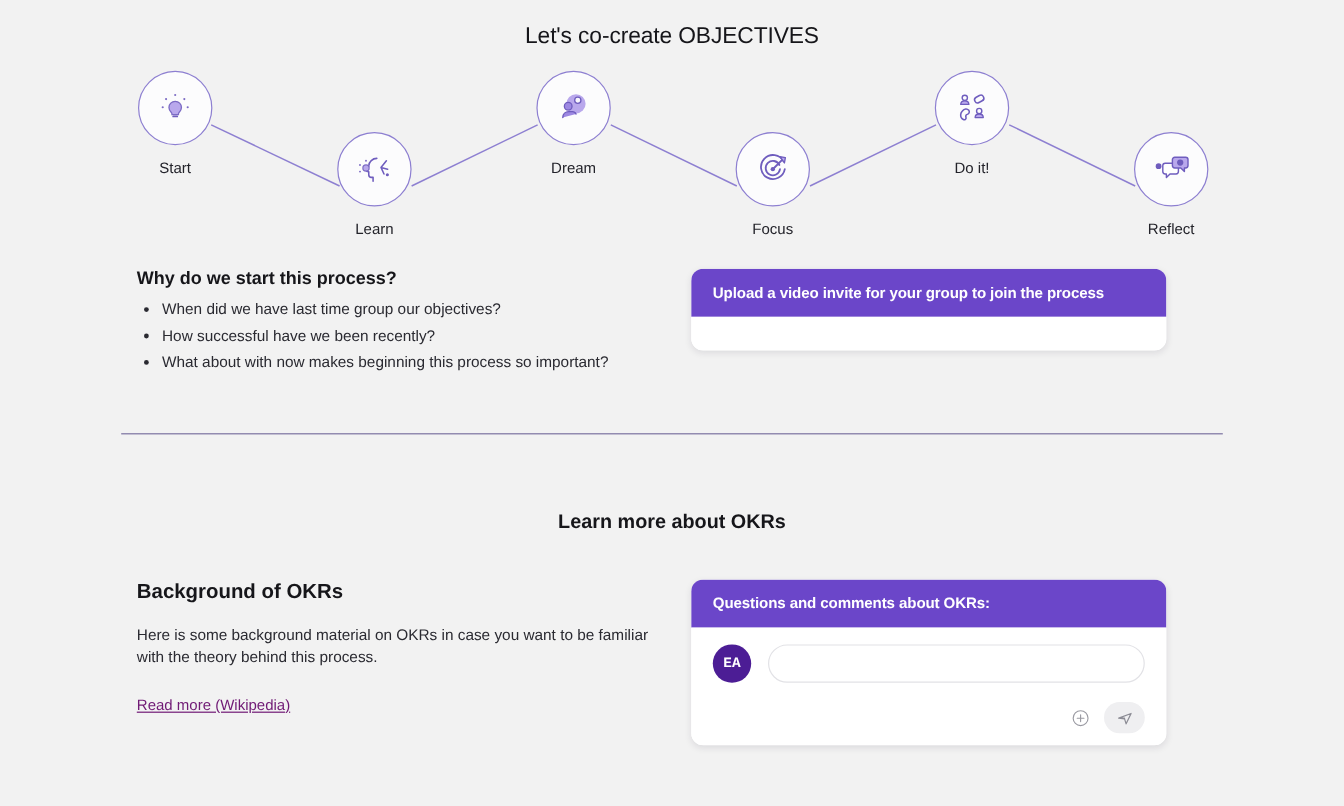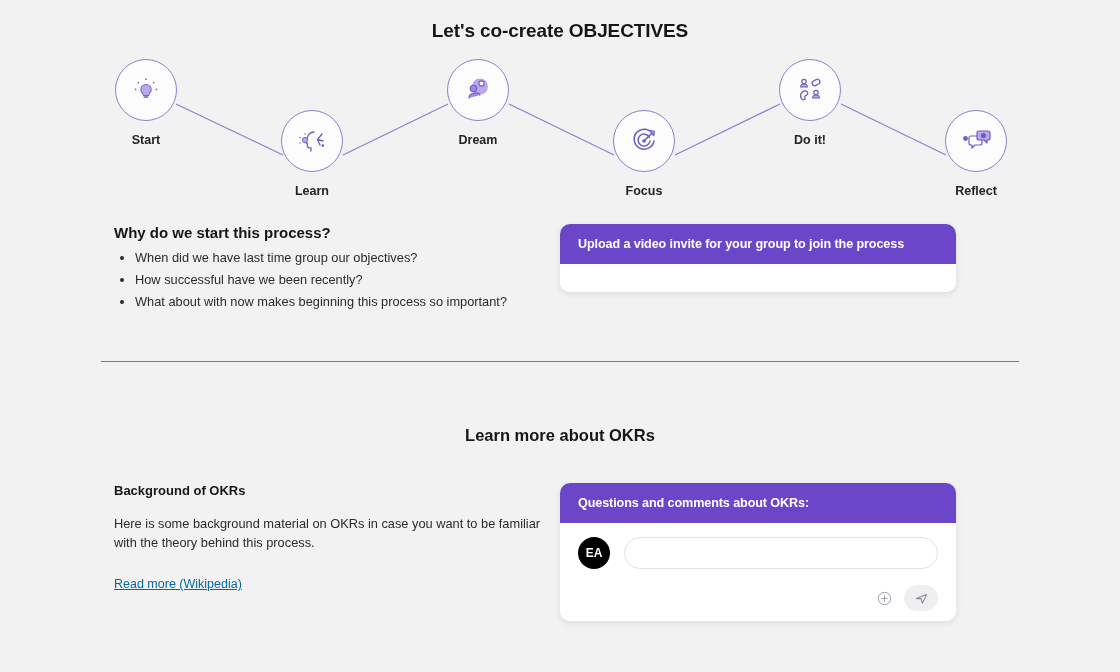--- a/index.html
+++ b/index.html
@@ -13,21 +13,21 @@
     font-family: "Liberation Sans", sans-serif;
     color: #1b1b20;
     overflow: hidden;
     position: relative;
   }
 
   
   .page-title {
     text-align: center;
     font-size: 19px;
-    font-weight: bold;
+    font-weight: normal;
     letter-spacing: -0.1px;
     margin: 0;
     padding-top: 20px;
     color: #16161a;
   }
 
   
   .journey {
     position: relative;
     width: 1120px;
@@ -55,36 +55,35 @@
     justify-content: center;
     position: relative;
     z-index: 2;
   }
   .step .bubble svg { display: block; }
   .step .step-label {
     margin-top: 12px;
     font-size: 12.5px;
     color: #23232a;
     white-space: nowrap;
-    font-weight: bold;
   }
 
   
   .content {
     position: relative;
     width: 1120px;
     padding: 0 92px;
   }
   .row {
     display: flex;
     align-items: flex-start;
     gap: 0;
   }
   .col-left { width: 468px; padding-left: 22px; }
-  .col-right { width: 396px; margin-left: 0; }
+  .col-right { width: 396px; margin-left: 16px; }
 
   .section-head {
     font-size: 15px;
     font-weight: bold;
     margin: 0 0 6px 0;
     color: #16161a;
   }
   ul.q-list {
     margin: 0;
     padding-left: 21px;
@@ -125,58 +124,59 @@
   
   .section2-title {
     text-align: center;
     font-size: 16.5px;
     font-weight: bold;
     margin: 0;
     padding-top: 64px;
     color: #16161a;
   }
   .bg-title {
-    font-size: 13px;
+    font-size: 17px;
     font-weight: bold;
     margin: 0 0 16px 0;
     color: #16161a;
   }
   .bg-text {
     font-size: 12.8px;
     line-height: 19px;
     margin: 0 0 22px 0;
     color: #2a2a31;
     max-width: 430px;
   }
   .wiki-link {
     font-size: 12.5px;
-    color: #0369a1;
+    color: #701a75;
     text-decoration: underline;
     cursor: pointer;
     margin-top: 13px;
   }
 
   
   .comment-row {
     display: flex;
     align-items: center;
     gap: 14px;
     padding: 14px 18px 8px 18px;
   }
   .avatar {
     width: 32px; height: 32px;
     border-radius: 50%;
-    background: #000000;
+    background: #4c1d95;
     color: #ffffff;
     font-size: 12px;
     font-weight: bold;
     display: flex;
     align-items: center;
     justify-content: center;
     flex: 0 0 32px;
+    font-family: Liberation Mono, monospace;
   }
   .comment-input {
     flex: 1;
     height: 32px;
     border: 1px solid #e2e2e6;
     border-radius: 17px;
     background: #fff;
     outline: none;
     padding: 0 14px;
     font-family: "Liberation Sans", sans-serif;

